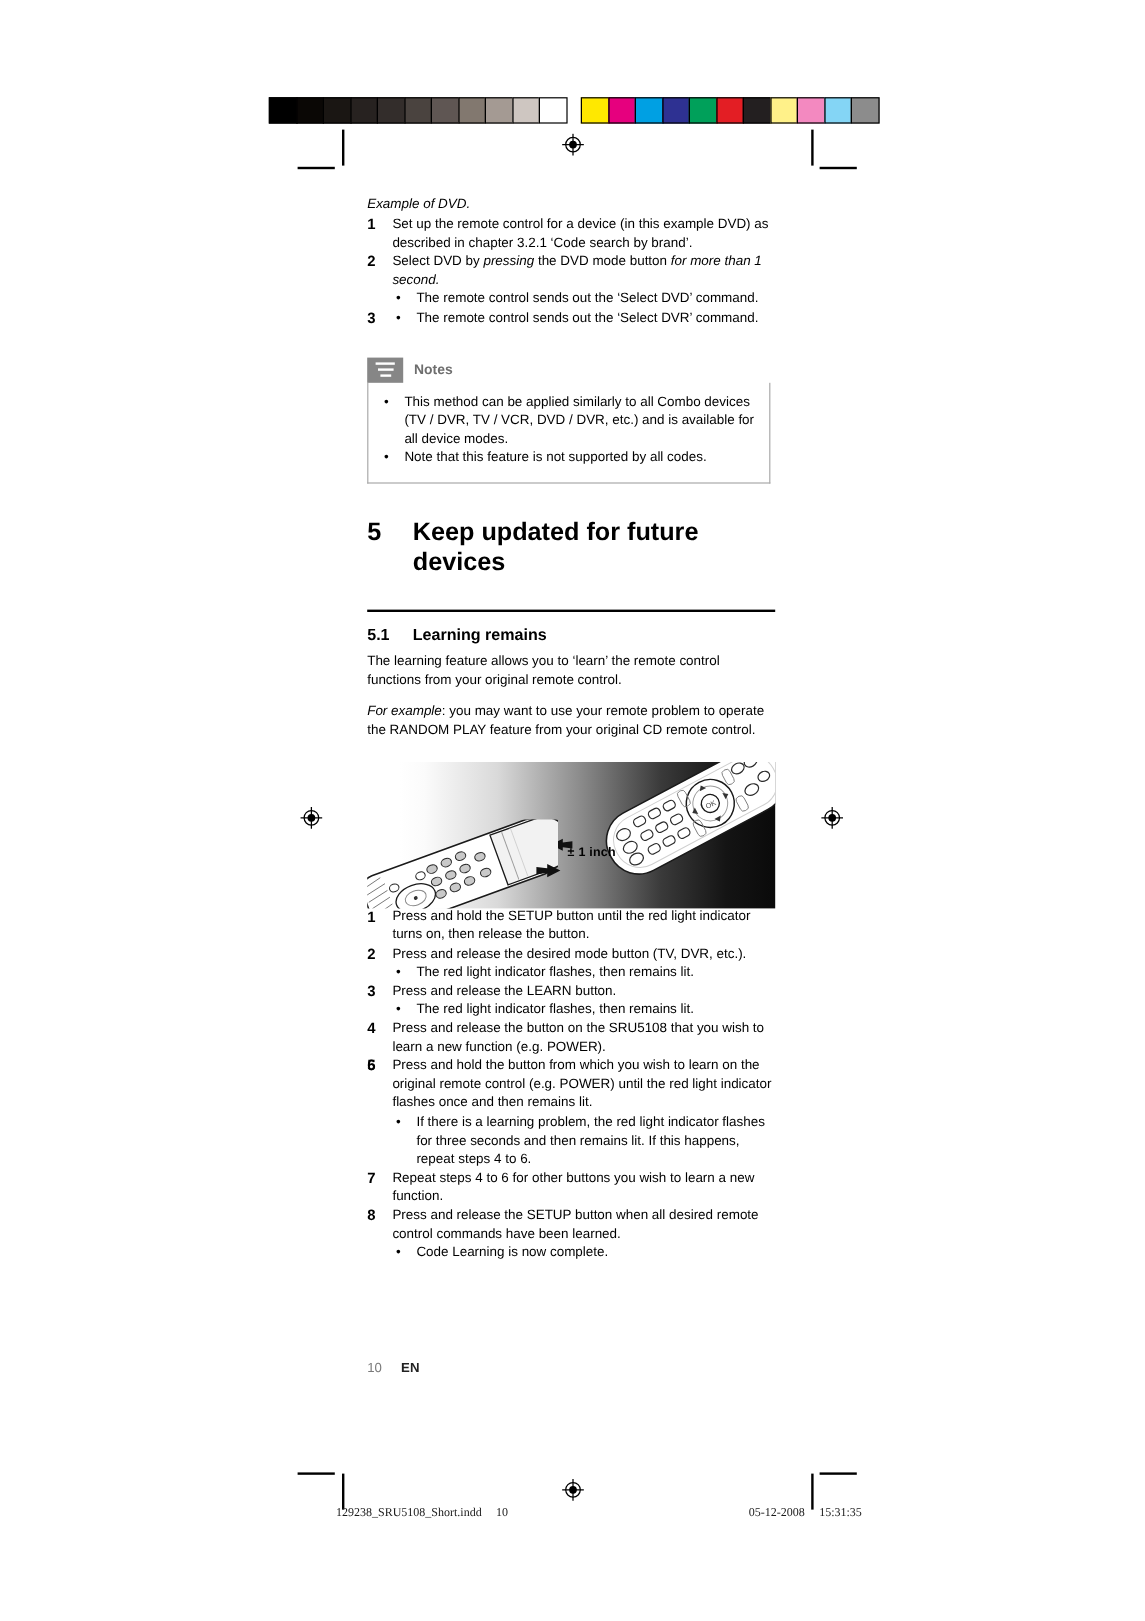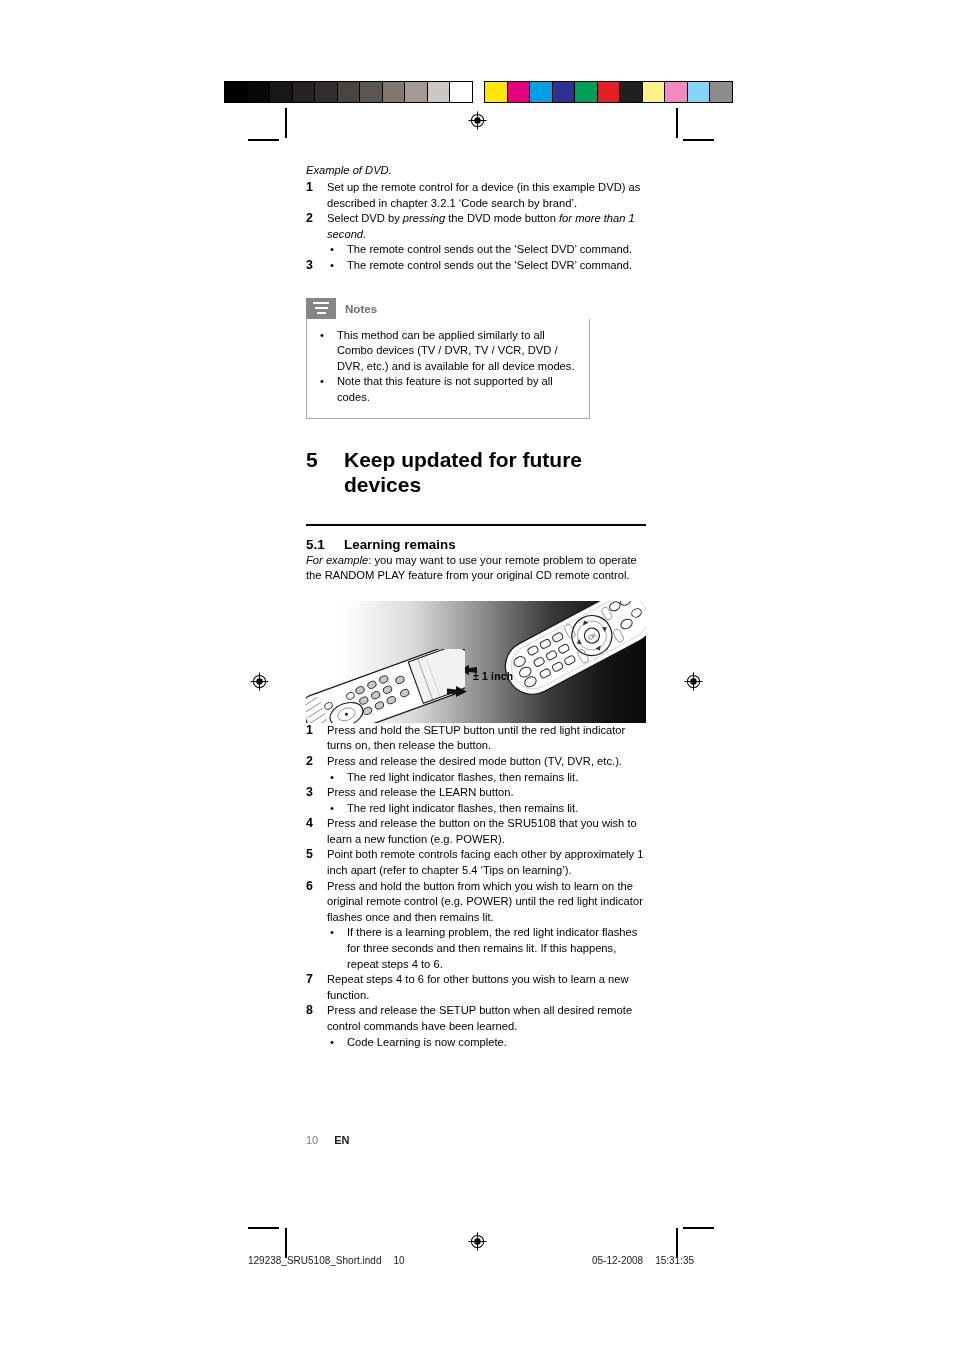--- a/index.html
+++ b/index.html
@@ -95,21 +95,21 @@
   ul.bullets > li > .dot {
     position: absolute;
     left: 3px;
     top: 0;
   }
   .it { font-style: italic; }
 
   
   .notes-wrap {
     margin-top: 24px;
-    width: 284px;
+    width: 336px;
   }
   .notes-head {
     display: flex;
     align-items: center;
     height: 21px;
   }
   .notes-icon {
     width: 30px;
     height: 21px;
     background: #868686;
@@ -219,23 +219,24 @@
   .pagefoot .pnum { color: #7a7a7a; }
   .pagefoot .lang {
     font-weight: bold;
     margin-left: 16px;
     color: #222222;
   }
 
   .printfoot {
     position: absolute;
     top: 1255px;
-    font-family: Liberation Sans, sans-serif;
+    font-family: Liberation Serif, serif;
     font-size: 10px;
     color: #1a1a1a;
+    margin-left: 32px;
   }
   .printfoot.left  { left: 248px; }
   .printfoot.right { left: 592px; }
   .printfoot .gap { display: inline-block; width: 12px; }
 </style>
 </head>
 <body>
 
 <div class="page">
 
@@ -337,20 +338,21 @@
       <span class="ctitle">Keep updated for future devices</span>
     </div>
 
     <div class="rule"></div>
 
     <div class="section">
       <span class="snum">5.1</span>
       <span>Learning remains</span>
     </div>
 
+    <p class="para">The learning feature allows you to ‘learn’ the remote control functions from your original remote control.</p>
     <p class="para" style="margin-top:0;">
       <span class="it">For example</span><span>: you may want to use your remote problem to operate the RANDOM PLAY feature from your original CD remote control.</span>
     </p>
 
     <div class="illus">
 
       <div class="remote" style="left:186px; top:-8px;">
         <svg width="170" height="110" viewBox="0 0 170 110">
           <g transform="rotate(-28 85 55)">
             <rect x="10" y="24" width="160" height="54" rx="26" fill="#ffffff" stroke="#1a1a1a" stroke-width="1.3"></rect>
@@ -447,21 +449,21 @@
 
     <ol class="steps lower-steps" id="learning-steps">
         <li><span class="num">1</span><span>Press and hold the SETUP button until the red light indicator turns on, then release the button.</span></li>
         <li><span class="num">2</span><span>Press and release the desired mode button (TV, DVR, etc.).</span><ul class="bullets">
             <li><span class="dot">•</span><span>The red light indicator flashes, then remains lit.</span></li>
           </ul></li>
         <li><span class="num">3</span><span>Press and release the LEARN button.</span><ul class="bullets">
             <li><span class="dot">•</span><span>The red light indicator flashes, then remains lit.</span></li>
           </ul></li>
         <li><span class="num">4</span><span>Press and release the button on the SRU5108 that you wish to learn a new function (e.g. POWER).</span></li>
-        <li><span class="num">5</span><span>Point both remote controls facing each other by approximately 1 inch apart (refer to chapter 5.4 ‘Tips on learning’).</span></li>
+        <li><span class="num">5</span></li>
         <li><span class="num">6</span><span>Press and hold the button from which you wish to learn on the original remote control (e.g. POWER) until the red light indicator flashes once and then remains lit.</span><ul class="bullets">
             <li><span class="dot">•</span><span>If there is a learning problem, the red light indicator flashes for three seconds and then remains lit. If this happens, repeat steps 4 to 6.</span></li>
           </ul></li>
         <li><span class="num">7</span><span>Repeat steps 4 to 6 for other buttons you wish to learn a new function.</span></li>
         <li><span class="num">8</span><span>Press and release the SETUP button when all desired remote control commands have been learned.</span><ul class="bullets">
             <li><span class="dot">•</span><span>Code Learning is now complete.</span></li>
           </ul></li>
       </ol>
 
   </div>

